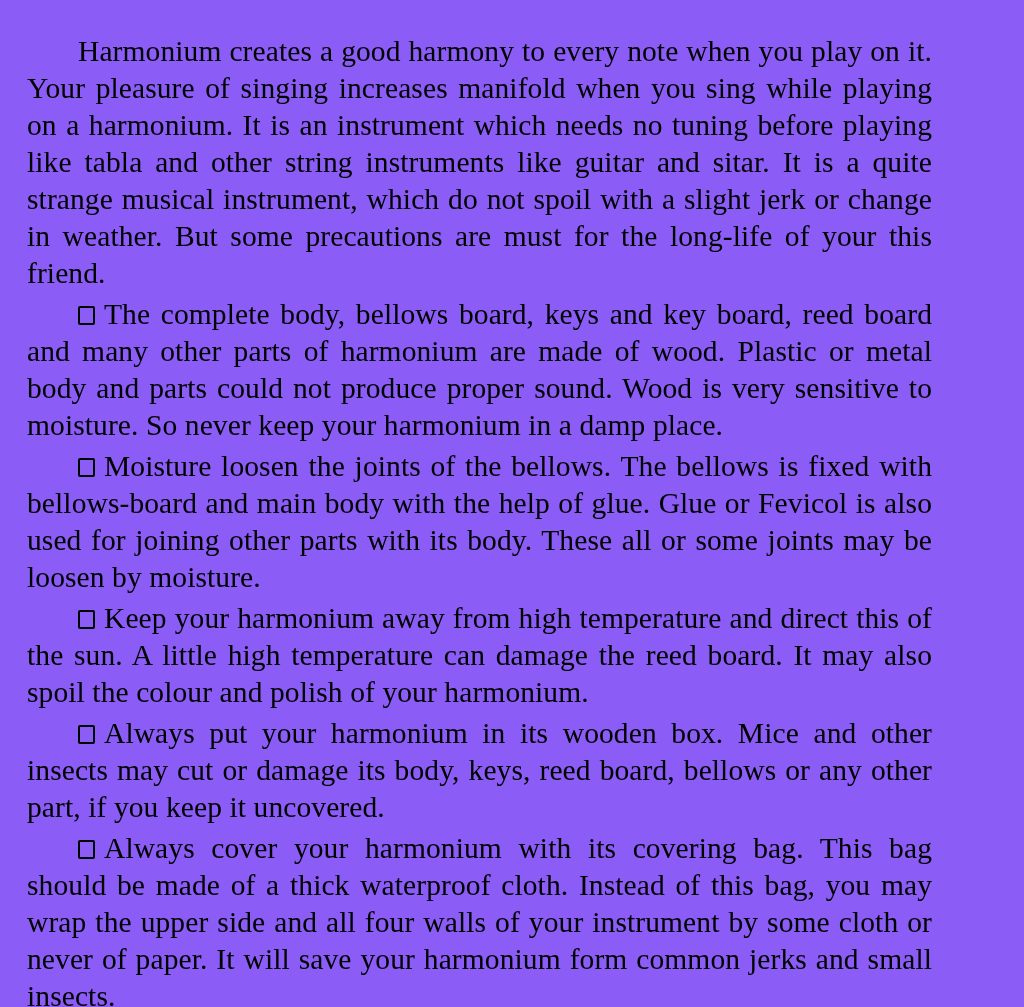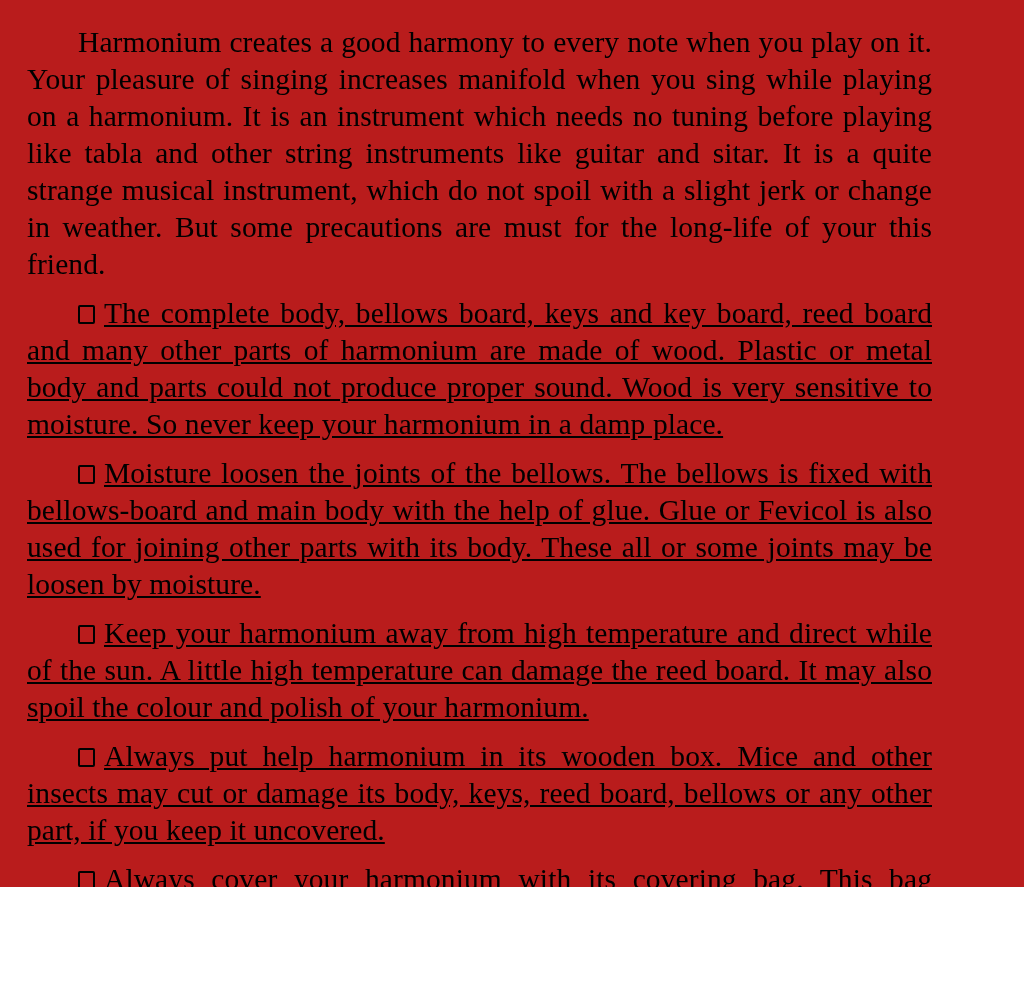--- a/index.html
+++ b/index.html
@@ -3,40 +3,39 @@
 <meta charset="utf-8">
 <style>
   html, body {
     margin: 0;
     padding: 0;
     background: #ffffff;
   }
   .page {
     position: relative;
     width: 1024px;
-    height: 887px;
-    background: #b91c1c;
+    height: 1007px;
+    background: #8b5cf6;
     color: #000000;
     box-sizing: border-box;
-    padding: 24px 92px 0 27px;
+    padding: 33px 92px 0 27px;
     font-family: "Liberation Serif", serif;
     overflow: hidden;
   }
   p.para {
     margin: 0;
     padding: 0;
     font-size: 29.5px;
     line-height: 37px;
     text-align: justify;
     text-indent: 51px;
     letter-spacing: 0.1px;
   }
   p.para + p.para {
-    margin-top: 12px;
-    text-decoration: underline;
+    margin-top: 4px;
   }
   .bullet {
     display: inline-block;
     width: 13px;
     height: 15px;
     border: 2px solid #000000;
     border-radius: 2px;
     margin-right: 9px;
     position: relative;
     top: 1px;
@@ -46,21 +45,21 @@
 <body>
 
 <div class="page">
 
   <p class="para"><span>Harmonium creates a good harmony to every note when you play on it. Your pleasure of singing increases manifold when you sing while playing on a harmonium. It is an instrument which needs no tuning before playing like tabla and other string instruments like guitar and sitar. It is a quite strange musical instrument, which do not spoil with a slight jerk or change in weather. But some precautions are must for the long-life of your this friend.</span></p>
 
   <p class="para"><span class="bullet"></span><span>The complete body, bellows board, keys and key board, reed board and many other parts of harmonium are made of wood. Plastic or metal body and parts could not produce proper sound. Wood is very sensitive to moisture. So never keep your harmonium in a damp place.</span></p>
 
   <p class="para"><span class="bullet"></span><span>Moisture loosen the joints of the bellows. The bellows is fixed with bellows-board and main body with the help of glue. Glue or Fevicol is also used for joining other parts with its body. These all or some joints may be loosen by moisture.</span></p>
 
-  <p class="para"><span class="bullet"></span><span>Keep your harmonium away from high temperature and direct while of the sun. A little high temperature can damage the reed board. It may also spoil the colour and polish of your harmonium.</span></p>
+  <p class="para"><span class="bullet"></span><span>Keep your harmonium away from high temperature and direct this of the sun. A little high temperature can damage the reed board. It may also spoil the colour and polish of your harmonium.</span></p>
 
-  <p class="para"><span class="bullet"></span><span>Always put help harmonium in its wooden box. Mice and other insects may cut or damage its body, keys, reed board, bellows or any other part, if you keep it uncovered.</span></p>
+  <p class="para"><span class="bullet"></span><span>Always put your harmonium in its wooden box. Mice and other insects may cut or damage its body, keys, reed board, bellows or any other part, if you keep it uncovered.</span></p>
 
   <p class="para"><span class="bullet"></span><span>Always cover your harmonium with its covering bag. This bag should be made of a thick waterproof cloth. Instead of this bag, you may wrap the upper side and all four walls of your instrument by some cloth or never of paper. It will save your harmonium form common jerks and small insects.</span></p>
 
   <p class="para"><span>Release all the air of the bellows as soon as you finished the playing on</span></p>
 
 </div>
 
 </body></html>

